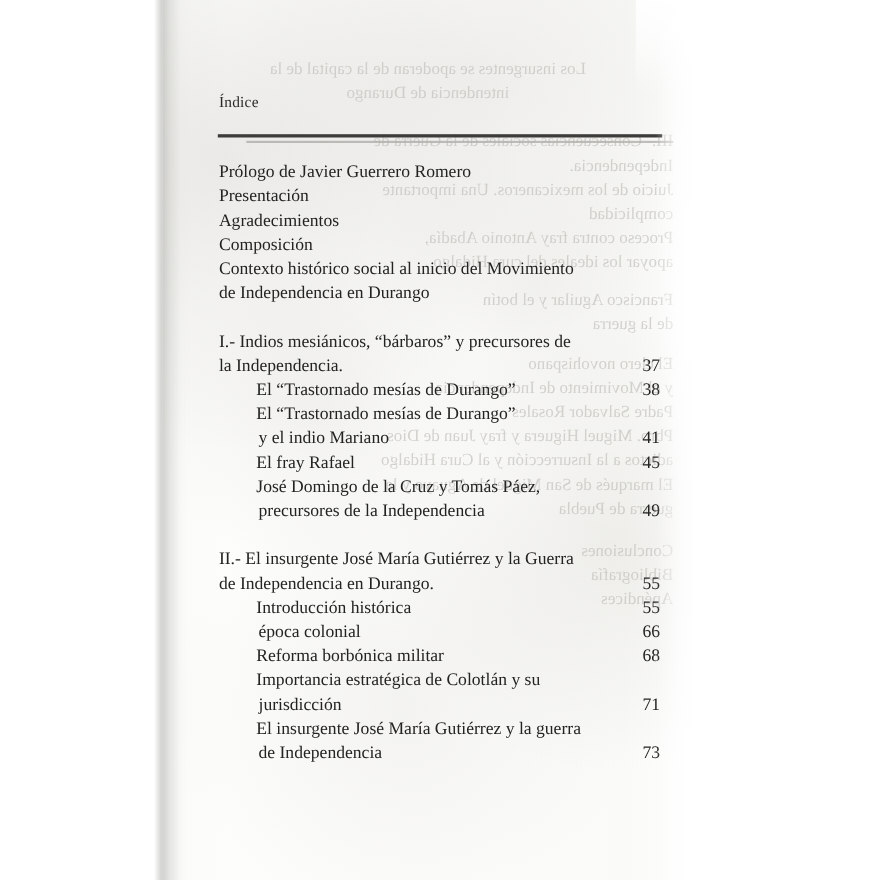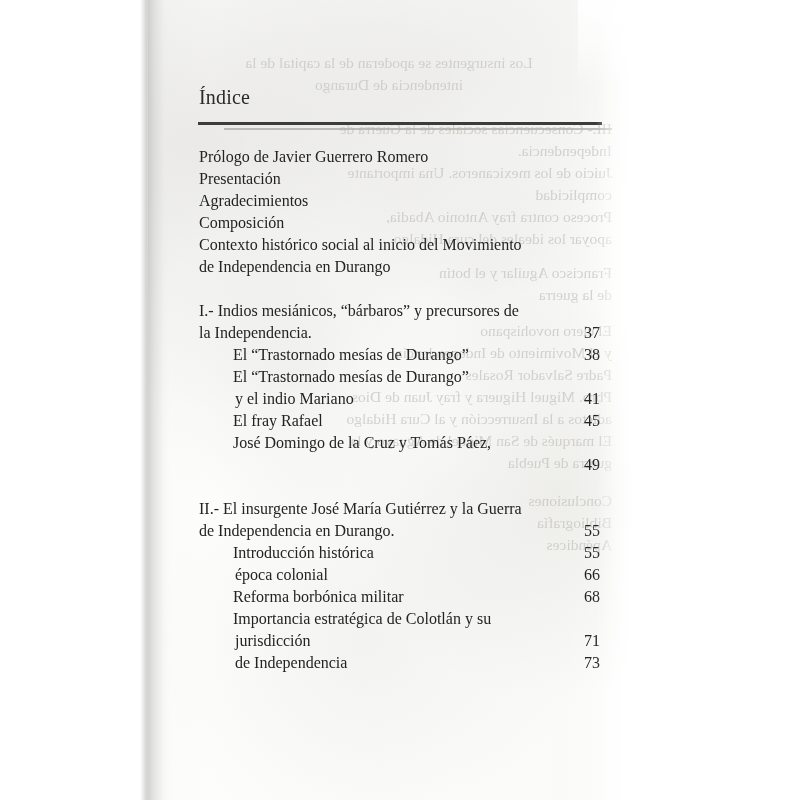--- a/index.html
+++ b/index.html
@@ -133,21 +133,21 @@
     left: 198px;
     top: 0;
     width: 404px;
     height: 800px;
   }
 
   #index-title {
     position: absolute;
     left: 1px;
     top: 86px;
-    font-size: 20px;
+    font-size: 14px;
     color: #2a2a28;
     letter-spacing: 0.2px;
   }
 
   #title-rule {
     position: absolute;
     left: 0px;
     top: 122px;
     width: 404px;
     height: 2.6px;
@@ -269,20 +269,21 @@
         </div>
         <div class="entry lvl1">
           <span class="label">El fray Rafael</span>
           <span class="pg">45</span>
         </div>
         <div class="entry lvl1">
           <span class="label">José Domingo de la Cruz y Tomás Páez,</span>
           <span class="pg"></span>
         </div>
         <div class="entry lvl2">
+          <span class="label">precursores de la Independencia</span>
           <span class="pg">49</span>
         </div>
         <div class="gap"></div>
         <div class="entry lvl0">
           <span class="label">II.- El insurgente José María Gutiérrez y la Guerra</span>
           <span class="pg"></span>
         </div>
         <div class="entry lvl0">
           <span class="label">de Independencia en Durango.</span>
           <span class="pg">55</span>
@@ -300,20 +301,24 @@
           <span class="pg">68</span>
         </div>
         <div class="entry lvl1">
           <span class="label">Importancia estratégica de Colotlán y su</span>
           <span class="pg"></span>
         </div>
         <div class="entry lvl2">
           <span class="label">jurisdicción</span>
           <span class="pg">71</span>
         </div>
+        <div class="entry lvl1">
+          <span class="label">El insurgente José María Gutiérrez y la guerra</span>
+          <span class="pg"></span>
+        </div>
         <div class="entry lvl2">
           <span class="label">de Independencia</span>
           <span class="pg">73</span>
         </div>
       </div>
   </div>
 
   <div id="right-fade"></div>
 </div>
 

